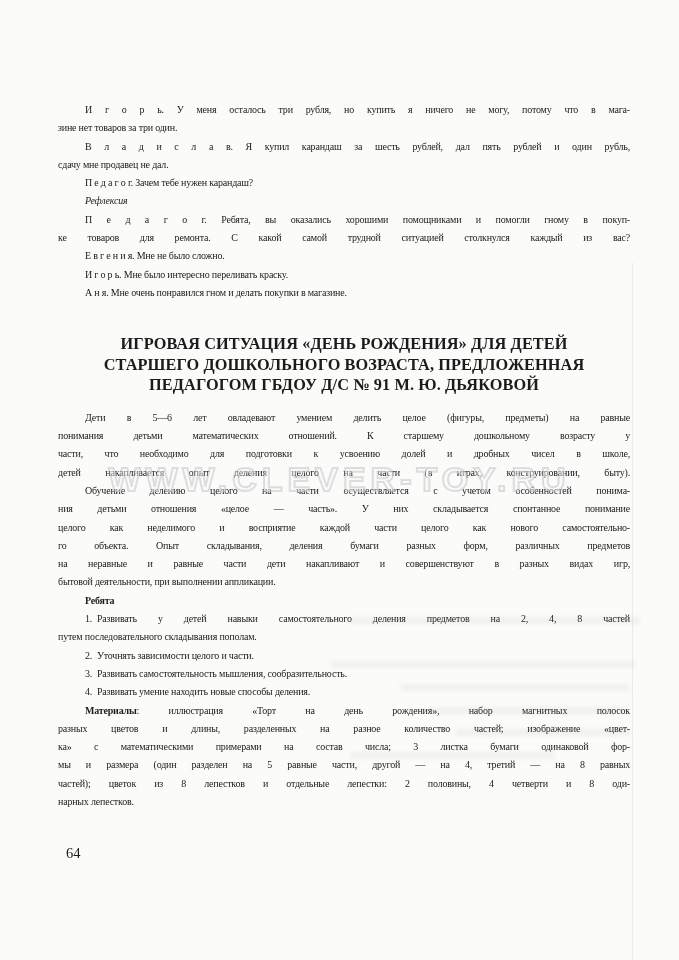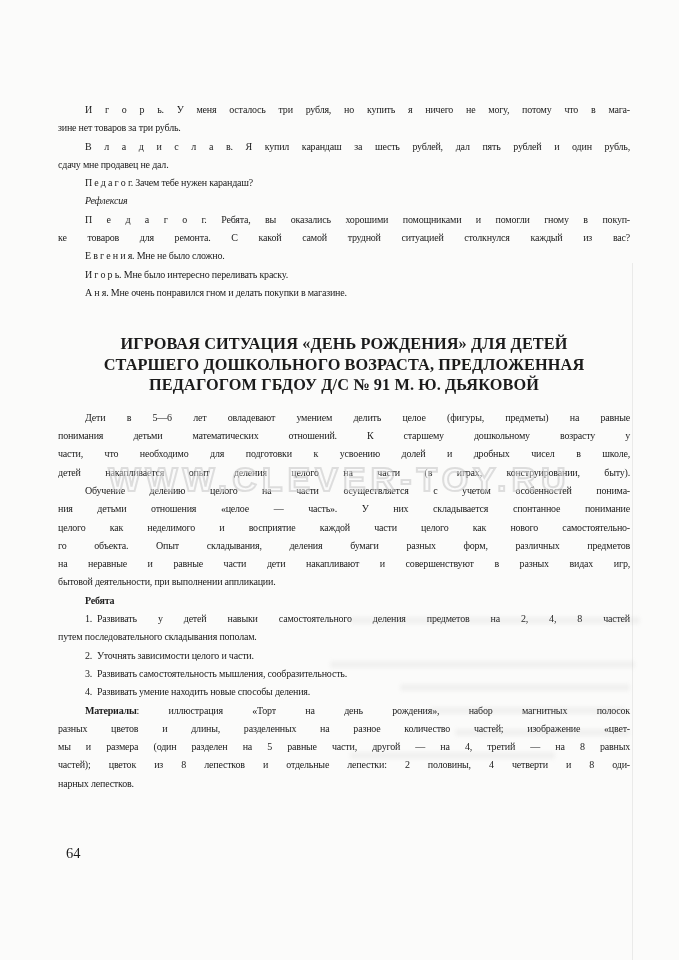--- a/index.html
+++ b/index.html
@@ -42,21 +42,21 @@
   .s6{left:350px;top:752px;width:205px;}
 </style>
 </head>
 <body>
 
 <div class="scan-page">
   <div class="watermark">WWW.CLEVER-TOY.RU</div>
   <div class="flow" id="text-flow">
       <div class="block block-dialog">
         <div class="line indent fill">И&nbsp;г&nbsp;о&nbsp;р&nbsp;ь. У меня осталось три рубля, но купить я ничего не могу, потому что в мага-</div>
-        <div class="line">зине нет товаров за три рубль.</div>
+        <div class="line">зине нет товаров за три один.</div>
         <div class="line indent fill">В&nbsp;л&nbsp;а&nbsp;д&nbsp;и&nbsp;с&nbsp;л&nbsp;а&nbsp;в. Я купил карандаш за шесть рублей, дал пять рублей и один рубль,</div>
         <div class="line">сдачу мне продавец не дал.</div>
         <div class="line indent">П&nbsp;е&nbsp;д&nbsp;а&nbsp;г&nbsp;о&nbsp;г. Зачем тебе нужен карандаш?</div>
         <div class="line indent bold-italic">Рефлексия</div>
         <div class="line indent fill">П&nbsp;е&nbsp;д&nbsp;а&nbsp;г&nbsp;о&nbsp;г. Ребята, вы оказались хорошими помощниками и помогли гному в покуп-</div>
         <div class="line fill">ке товаров для ремонта. С какой самой трудной ситуацией столкнулся каждый из вас?</div>
         <div class="line indent">Е&nbsp;в&nbsp;г&nbsp;е&nbsp;н&nbsp;и&nbsp;я. Мне не было сложно.</div>
         <div class="line indent">И&nbsp;г&nbsp;о&nbsp;р&nbsp;ь. Мне было интересно переливать краску.</div>
         <div class="line indent">А&nbsp;н&nbsp;я. Мне очень понравился гном и делать покупки в магазине.</div>
       </div>
@@ -85,20 +85,21 @@
       <div class="block block-tasks-list">
         <div class="line indent fill">1. Развивать у детей навыки самостоятельного деления предметов на 2, 4, 8 частей</div>
         <div class="line">путем последовательного складывания пополам.</div>
         <div class="line indent">2. Уточнять зависимости целого и части.</div>
         <div class="line indent">3. Развивать самостоятельность мышления, сообразительность.</div>
         <div class="line indent">4. Развивать умение находить новые способы деления.</div>
       </div>
       <div class="block block-materials-paragraph">
         <div class="line indent fill"><span class="bold">Материалы</span><span>: иллюстрация «Торт на день рождения», набор магнитных полосок</span></div>
         <div class="line fill">разных цветов и длины, разделенных на разное количество частей; изображение «цвет-</div>
+        <div class="line fill">ка» с математическими примерами на состав числа; 3 листка бумаги одинаковой фор-</div>
         <div class="line fill">мы и размера (один разделен на 5 равные части, другой — на 4, третий — на 8 равных</div>
         <div class="line fill">частей); цветок из 8 лепестков и отдельные лепестки: 2 половины, 4 четверти и 8 оди-</div>
         <div class="line">нарных лепестков.</div>
       </div>
     </div>
   <div class="pagenum">64</div>
   <div class="vline"></div>
   <div class="smudge s1"></div>
   <div class="smudge s2"></div>
   <div class="smudge s3"></div>

